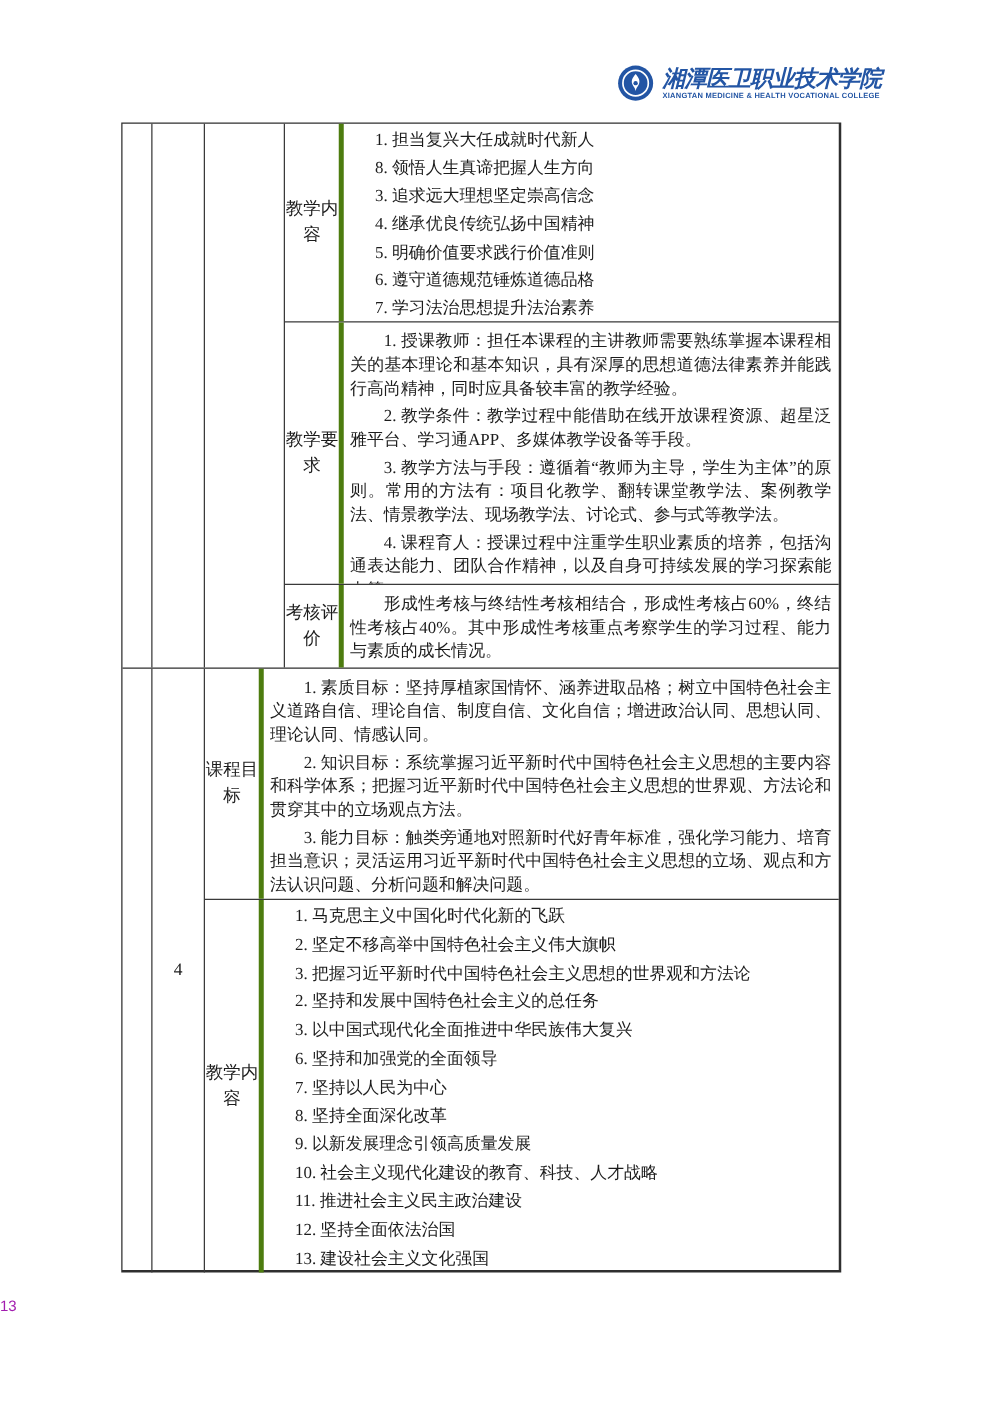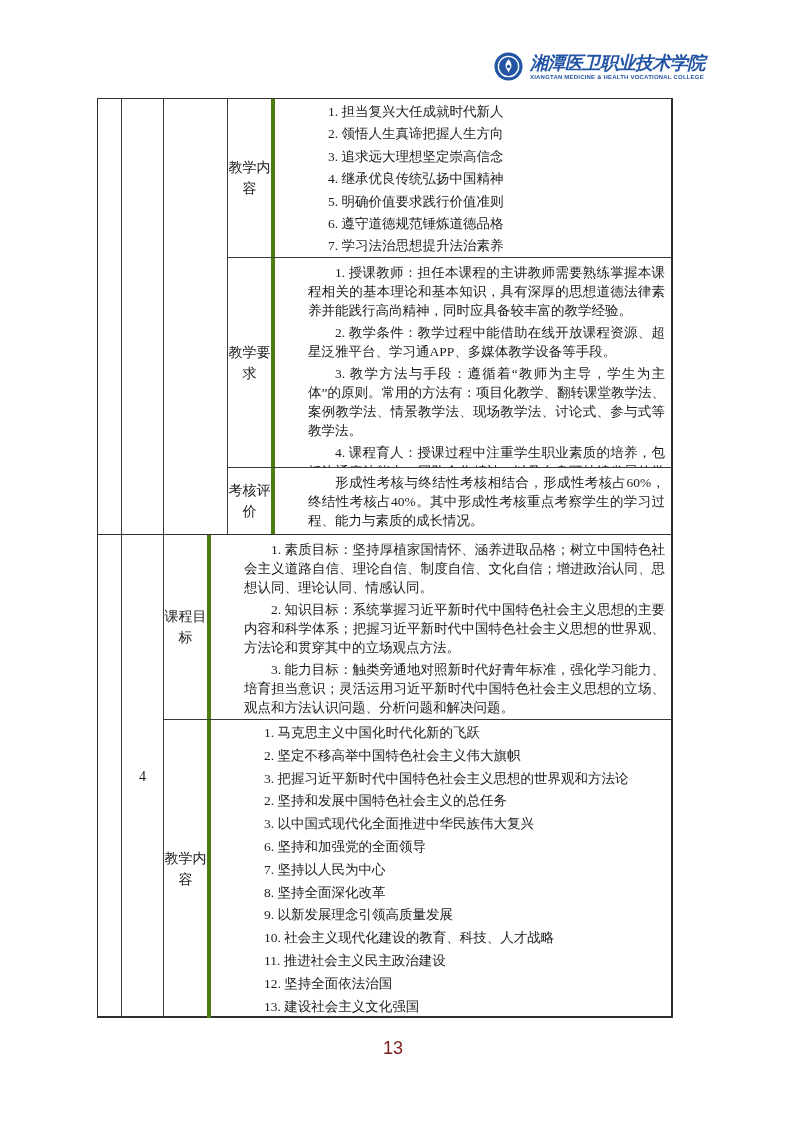--- a/index.html
+++ b/index.html
@@ -33,35 +33,35 @@
         align-items:center;justify-content:center;text-align:center;overflow:hidden;}
   .c-blank{width:24px;flex:0 0 auto;}
   .c-num{width:42px;flex:0 0 auto;font-size:14px;}
   .c-name{width:64px;flex:0 0 auto;font-size:14px;line-height:22px;padding:0 3px;}
   .c-right{flex:1;display:flex;flex-direction:column;min-width:0;}
   .section{display:flex;box-sizing:border-box;border-bottom:1px solid #3a3a3a;min-height:0;}
   .section:last-child{border-bottom:none;}
   .sec-label{width:47px;flex:0 0 auto;box-sizing:border-box;border-right:4px solid #4d7c0f;
              display:flex;align-items:center;justify-content:center;text-align:center;
              font-size:14px;line-height:21px;}
-  .sec-content{flex:1;box-sizing:border-box;padding:2px 6px 2px 5px;overflow:hidden;min-width:0;margin-left:28px;}
+  .sec-content{flex:1;box-sizing:border-box;padding:2px 6px 2px 5px;overflow:hidden;min-width:0;}
   .list .item{padding-left:20px;white-space:nowrap;overflow:hidden;}
   .lh22 .item{line-height:22.4px;}
   .lh23 .item{line-height:22.8px;}
   .paras p{margin:4px 0 4px 0;text-indent:2em;text-align:justify;line-height:19px;}
   .paras.tight p{margin:3px 0;}
   
   .sec-a1{height:159px;}
   .sec-a2{height:210px;}
   .sec-a3{flex:1;}
   .sec-b1{height:185px;}
   .sec-b2{flex:1;}
   
-  .footer{position:absolute;left:0;top:1038px;width:786px;text-align:center;
-          font-family:"Liberation Sans","DejaVu Sans",sans-serif;font-size:18px;color:#7f1d1d;}
+  .footer{position:absolute;left:0;top:1038px;width:786px;text-align:left;
+          font-family:"Liberation Sans","DejaVu Sans",sans-serif;font-size:12px;color:#a21caf;}
 </style>
 </head>
 <body>
 
 <div class="page">
 
   <div class="logo">
     <span class="emblem">
       <svg viewBox="0 0 30 30" width="29" height="29">
         <circle cx="15" cy="15" r="14.5" fill="#2355a4"></circle>
@@ -81,21 +81,21 @@
     <div class="trow rowa">
       <div class="cell c-blank"></div>
       <div class="cell c-num"></div>
       <div class="cell c-name"></div>
       <div class="c-right">
 
         <div class="section sec-a1">
           <div class="sec-label">教学内容</div>
           <div class="sec-content list lh22">
               <div class="item">1. 担当复兴大任成就时代新人</div>
-              <div class="item">2. 领悟人生真谛把握人生方向</div>
+              <div class="item">8. 领悟人生真谛把握人生方向</div>
               <div class="item">3. 追求远大理想坚定崇高信念</div>
               <div class="item">4. 继承优良传统弘扬中国精神</div>
               <div class="item">5. 明确价值要求践行价值准则</div>
               <div class="item">6. 遵守道德规范锤炼道德品格</div>
               <div class="item">7. 学习法治思想提升法治素养</div>
             </div>
         </div>
 
         <div class="section sec-a2">
           <div class="sec-label">教学要求</div>

